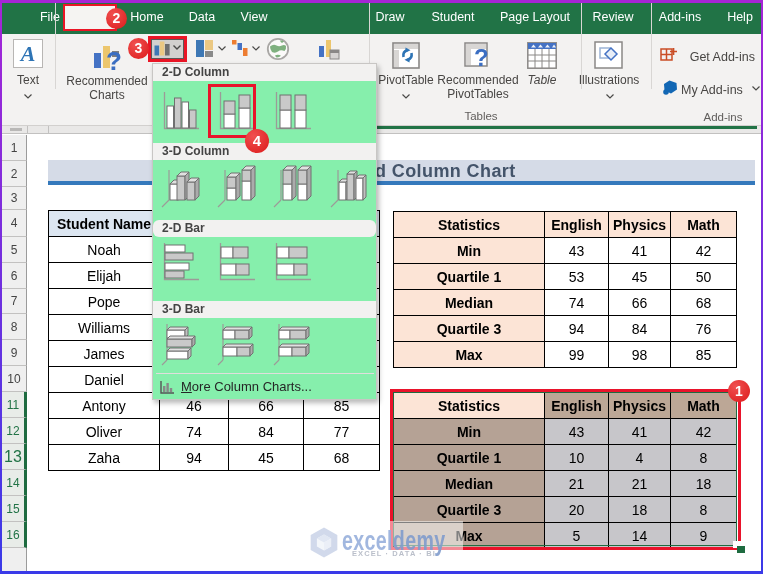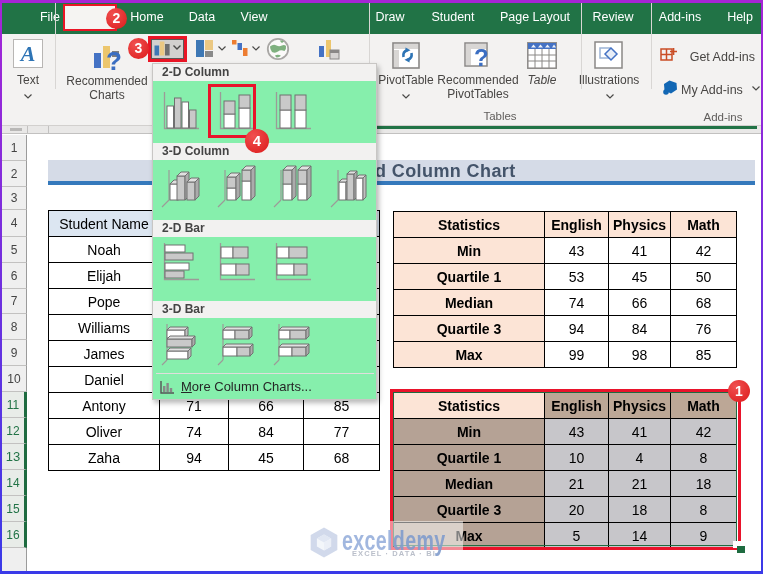--- a/index.html
+++ b/index.html
@@ -155,21 +155,21 @@
   <div class="rlabel" style="left:681px;top:50px;width:74px;text-align:right;font-size:12.5px;">Get Add-ins</div>
   <svg class="abs" style="left:663px;top:80px;" width="15" height="15" viewBox="0 0 15 15">
     <path d="M6.5 0.5 L13.5 3 L14 9.5 L8 13.5 L1.5 10.5 L1 4 Z" fill="#1267B4"></path>
     <circle cx="3" cy="12" r="2.8" fill="#1267B4"></circle>
   </svg>
   <div class="rlabel" style="left:681px;top:83px;width:70px;text-align:left;font-size:12.5px;">My Add-ins</div>
   <svg class="abs" style="left:752px;top:86px;" width="8" height="5" viewBox="0 0 8 5">
       <path d="M0.5 0.5 L4 4 L7.5 0.5" stroke="#4A4A48" stroke-width="1.2" fill="none"></path>
     </svg>
 
-  <div class="grouplabel" style="left:470px;top:110px;width:60px;">Tables</div>
+  <div class="grouplabel" style="left:451px;top:110px;width:60px;">Tables</div>
   <div class="grouplabel" style="left:693px;top:111px;width:60px;">Add-ins</div>
 
   <div class="abs" style="left:0px;top:126px;width:763px;height:7px;background:#E9E8E7;border-bottom:1px solid #C2C1C0;"></div>
   <div class="abs" style="left:10px;top:128px;width:12px;height:3px;background:#B9B8B7;"></div>
   <div class="abs" style="left:27px;top:126px;width:1px;height:7px;background:#C2C1C0;"></div>
   <div class="abs" style="left:48px;top:126px;width:1px;height:7px;background:#C2C1C0;"></div>
 
   <div class="abs" style="left:377px;top:126px;width:380px;height:3px;background:#217346;"></div>
 
   <div id="rowheaders">
@@ -178,42 +178,42 @@
   <div style="position:absolute;left:2px;top:187px;width:25px;height:23px;box-sizing:border-box;background:#EFEFEF;border-bottom:1px solid #C2C1C0;border-right:1px solid #9B9B9B;color:#444;font-size:12px;text-align:center;line-height:23px;">3</div>
   <div style="position:absolute;left:2px;top:210px;width:25px;height:27px;box-sizing:border-box;background:#EFEFEF;border-bottom:1px solid #C2C1C0;border-right:1px solid #9B9B9B;color:#444;font-size:12px;text-align:center;line-height:27px;">4</div>
   <div style="position:absolute;left:2px;top:237px;width:25px;height:26px;box-sizing:border-box;background:#EFEFEF;border-bottom:1px solid #C2C1C0;border-right:1px solid #9B9B9B;color:#444;font-size:12px;text-align:center;line-height:26px;">5</div>
   <div style="position:absolute;left:2px;top:263px;width:25px;height:26px;box-sizing:border-box;background:#EFEFEF;border-bottom:1px solid #C2C1C0;border-right:1px solid #9B9B9B;color:#444;font-size:12px;text-align:center;line-height:26px;">6</div>
   <div style="position:absolute;left:2px;top:289px;width:25px;height:25px;box-sizing:border-box;background:#EFEFEF;border-bottom:1px solid #C2C1C0;border-right:1px solid #9B9B9B;color:#444;font-size:12px;text-align:center;line-height:25px;">7</div>
   <div style="position:absolute;left:2px;top:314px;width:25px;height:26px;box-sizing:border-box;background:#EFEFEF;border-bottom:1px solid #C2C1C0;border-right:1px solid #9B9B9B;color:#444;font-size:12px;text-align:center;line-height:26px;">8</div>
   <div style="position:absolute;left:2px;top:340px;width:25px;height:26px;box-sizing:border-box;background:#EFEFEF;border-bottom:1px solid #C2C1C0;border-right:1px solid #9B9B9B;color:#444;font-size:12px;text-align:center;line-height:26px;">9</div>
   <div style="position:absolute;left:2px;top:366px;width:25px;height:26px;box-sizing:border-box;background:#EFEFEF;border-bottom:1px solid #C2C1C0;border-right:1px solid #9B9B9B;color:#444;font-size:12px;text-align:center;line-height:26px;">10</div>
   <div style="position:absolute;left:2px;top:392px;width:25px;height:26px;box-sizing:border-box;background:#E8ECE8;border-bottom:1px solid #C2C1C0;border-right:3px solid #1E6B40;color:#217346;font-size:12px;text-align:center;line-height:26px;">11</div>
   <div style="position:absolute;left:2px;top:418px;width:25px;height:26px;box-sizing:border-box;background:#E8ECE8;border-bottom:1px solid #C2C1C0;border-right:3px solid #1E6B40;color:#217346;font-size:12px;text-align:center;line-height:26px;">12</div>
-  <div style="position:absolute;left:2px;top:444px;width:25px;height:26px;box-sizing:border-box;background:#E8ECE8;border-bottom:1px solid #C2C1C0;border-right:3px solid #1E6B40;color:#217346;font-size:13px;text-align:center;line-height:26px;">13</div>
+  <div style="position:absolute;left:2px;top:444px;width:25px;height:26px;box-sizing:border-box;background:#E8ECE8;border-bottom:1px solid #C2C1C0;border-right:3px solid #1E6B40;color:#217346;font-size:16px;text-align:center;line-height:26px;">13</div>
   <div style="position:absolute;left:2px;top:470px;width:25px;height:26px;box-sizing:border-box;background:#E8ECE8;border-bottom:1px solid #C2C1C0;border-right:3px solid #1E6B40;color:#217346;font-size:12px;text-align:center;line-height:26px;">14</div>
   <div style="position:absolute;left:2px;top:496px;width:25px;height:26px;box-sizing:border-box;background:#E8ECE8;border-bottom:1px solid #C2C1C0;border-right:3px solid #1E6B40;color:#217346;font-size:12px;text-align:center;line-height:26px;">15</div>
   <div style="position:absolute;left:2px;top:522px;width:25px;height:26px;box-sizing:border-box;background:#E8ECE8;border-bottom:1px solid #C2C1C0;border-right:3px solid #1E6B40;color:#217346;font-size:12px;text-align:center;line-height:26px;">16</div>
   <div style="position:absolute;left:2px;top:548px;width:25px;height:23px;background:#EFEFEF;border-right:1px solid #9B9B9B;box-sizing:border-box;"></div>
   </div>
 
   <div class="abs" style="left:48px;top:160px;width:707px;height:21px;background:#D5DBE7;"></div>
   <div class="abs" style="left:48px;top:181px;width:707px;height:3.6px;background:#3579BC;"></div>
   <div class="abs" style="left:375px;top:160px;height:21px;line-height:22px;font-size:18px;letter-spacing:0.4px;font-weight:bold;color:#44546A;white-space:nowrap;">d Column Chart</div>
 
   <div class="cellrow" style="left:48px;top:210px;">
     <table class="sheet">
       <colgroup>
           <col style="width:111px">
           <col style="width:69px">
           <col style="width:75px">
           <col style="width:76px">
         </colgroup>
       <tbody>
           <tr style="height:26px;">
-            <td style="background:#DCE6F1;font-weight:normal;">Student Name</td>
+            <td style="background:#DCE6F1;font-weight:bold;">Student Name</td>
             <td style="background:#DCE6F1;font-weight:bold;">English</td>
             <td style="background:#DCE6F1;font-weight:bold;">Physics</td>
             <td style="background:#DCE6F1;font-weight:bold;">Math</td>
           </tr>
       <tr style="height:26px;">
             <td>Noah</td>
             <td>65</td>
             <td>74</td>
             <td>68</td>
           </tr>
@@ -242,21 +242,21 @@
             <td>76</td>
           </tr>
       <tr style="height:26px;">
             <td>Daniel</td>
             <td>53</td>
             <td>66</td>
             <td>50</td>
           </tr>
       <tr style="height:26px;">
             <td>Antony</td>
-            <td>71</td>
+            <td>46</td>
             <td>66</td>
             <td>85</td>
           </tr>
       <tr style="height:26px;">
             <td>Oliver</td>
             <td>74</td>
             <td>84</td>
             <td>77</td>
           </tr>
       <tr style="height:26px;">
@@ -381,21 +381,21 @@
       <path d="M18 9 L26 13.5 L18 18 L10 13.5 Z" fill="#DCE3F1"></path>
       <path d="M26 13.5 L26 22.5 L18 27 L18 18 Z" fill="#E8EDF6"></path>
     </svg>
   </div>
   <div class="abs" style="left:342px;top:527px;font-size:28px;line-height:27px;font-weight:bold;color:rgba(151,175,219,0.9);z-index:41;transform:scaleX(0.7);transform-origin:left;white-space:nowrap;letter-spacing:0.5px;">excel<span style="color:rgba(128,155,204,0.9);">demy</span></div>
   <div class="abs" style="left:352px;top:549px;font-size:7.5px;font-weight:bold;color:rgba(140,148,166,0.6);z-index:41;letter-spacing:1.1px;white-space:nowrap;">EXCEL · DATA · BI</div>
 
   <div id="menu" class="abs" style="left:152px;top:63px;width:225px;height:337px;background:#86efac;border:1px solid #C8C6C4;box-sizing:border-box;box-shadow:2px 3px 5px rgba(0,0,0,0.28);z-index:50;">
     <div style="position:absolute;left:0;top:0;width:100%;height:17px;background:#F2F1F0;line-height:17px;padding-left:9px;font-size:12px;font-weight:bold;color:#444;box-sizing:border-box;">2-D Column</div>
     <div style="position:absolute;left:0;top:79px;width:100%;height:17px;background:#F2F1F0;line-height:17px;padding-left:9px;font-size:12px;font-weight:bold;color:#444;box-sizing:border-box;">3-D Column</div>
-    <div style="position:absolute;left:0;top:156px;width:100%;height:17px;background:#F2F1F0;line-height:17px;padding-left:9px;font-size:12px;font-weight:bold;color:#444;box-sizing:border-box;">2-D Bar</div>
+    <div style="position:absolute;left:0;top:156px;width:100%;height:17px;background:#F2F1F0;line-height:17px;padding-left:9px;font-size:12px;font-weight:bold;color:#444;box-sizing:border-box;border-radius:6px;">2-D Bar</div>
     <div style="position:absolute;left:0;top:237px;width:100%;height:17px;background:#F2F1F0;line-height:17px;padding-left:9px;font-size:12px;font-weight:bold;color:#444;box-sizing:border-box;">3-D Bar</div>
     <div style="position:absolute;left:3px;top:309px;width:218px;height:1px;background:#E0DEDC;"></div>
 
     <svg style="position:absolute;left:7px;top:26px;" width="40" height="43" viewBox="0 0 40 43">
       <path d="M4.5 2 V38.5 H39" stroke="#9C9A98" stroke-width="1.3" fill="none"></path>
       <rect x="7" y="16" width="6.5" height="22" fill="#fff" stroke="#707070"></rect>
       <rect x="14.5" y="8" width="6.5" height="30" fill="#C9C9C9" stroke="#707070"></rect>
       <rect x="22" y="12" width="6.5" height="26" fill="#fff" stroke="#707070"></rect>
       <rect x="29.5" y="20" width="6.5" height="18" fill="#C9C9C9" stroke="#707070"></rect>
     </svg>

